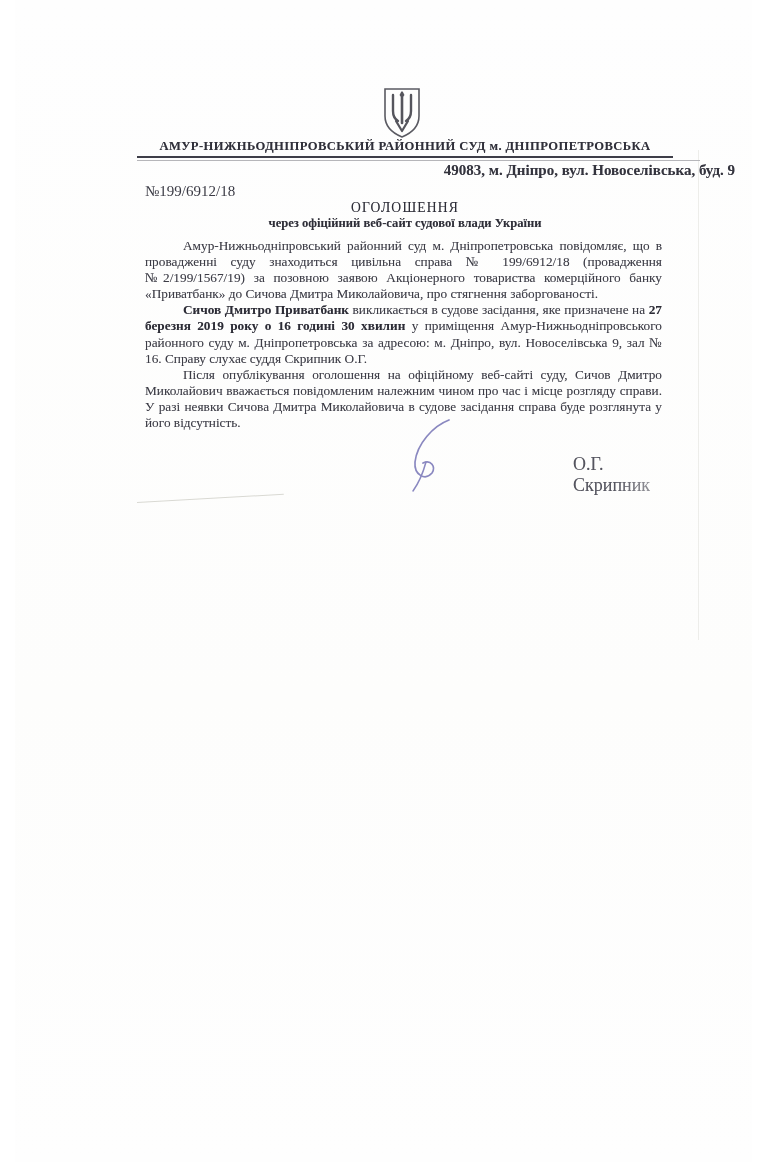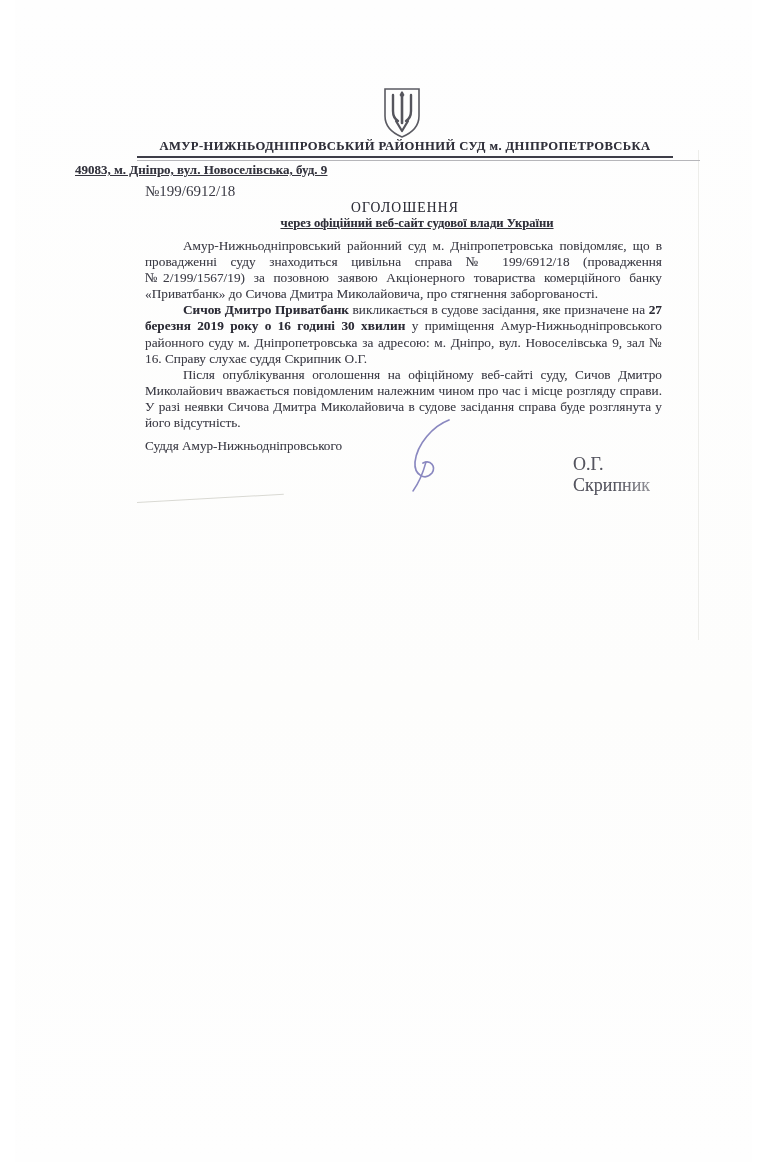--- a/index.html
+++ b/index.html
@@ -55,51 +55,49 @@
   .header-rule-dark {
     left: 122px; top: 156px; width: 536px; height: 2px;
     background: #3e3e48;
   }
   .header-rule-light {
     left: 122px; top: 160px; width: 563px; height: 1px;
     background: #b6b6ba;
   }
   .court-address {
     left: 60px; top: 162px; width: 660px;
-    text-align: left;
+    text-align: right;
     font-weight: bold;
-    font-size: 13px;
+    font-size: 15px;
     color: #34343e;
     text-shadow: 0 0 0.5px rgba(48,48,60,0.3);
-    text-decoration: underline;
   }
 
   .case-number {
     left: 130px; top: 183px;
     font-size: 15px;
     color: #3a3a44;
   }
 
   .ann-title {
     left: 60px; top: 200px; width: 660px;
     text-align: center;
     font-weight: normal;
     font-size: 13.6px;
     letter-spacing: 1.2px;
     color: #2e2e38;
     text-shadow: 0 0 0.6px rgba(46,46,56,0.35);
   }
   .ann-subtitle {
-    left: 72px; top: 216px; width: 660px;
+    left: 60px; top: 216px; width: 660px;
     text-align: center;
     font-weight: bold;
     font-size: 12.6px;
     color: #2e2e38;
     text-shadow: 0 0 0.5px rgba(46,46,56,0.3);
-    text-decoration: underline;
   }
 
   
   .ann-body {
     left: 130px; top: 238px; width: 517px;
     font-size: 13.3px;
     line-height: 16.1px;
     text-align: justify;
     color: #3c3c46;
     text-shadow: 0 0 0.5px rgba(58,58,68,0.28);
@@ -164,21 +162,20 @@
   <div class="abs ann-title">ОГОЛОШЕННЯ</div>
   <div class="abs ann-subtitle">через офіційний веб-сайт судової влади України</div>
 
   <div class="abs ann-body" id="ann-body">
       <p><span>Амур-Нижньодніпровський районний суд м. Дніпропетровська повідомляє, що в провадженні суду знаходиться цивільна справа № 199/6912/18 (провадження №2/199/1567/19) за позовною заявою Акціонерного товариства комерційного банку «Приватбанк» до Сичова Дмитра Миколайовича, про стягнення заборгованості.</span></p>
       <p><span class="b">Сичов Дмитро Приватбанк</span><span> викликається в судове засідання, яке призначене на </span><span class="b">27 березня 2019 року о 16 годині 30 хвилин</span><span> у приміщення Амур-Нижньодніпровського районного суду м. Дніпропетровська за адресою: м. Дніпро, вул. Новоселівська 9, зал № 16. Справу слухає суддя Скрипник О.Г.</span></p>
       <p><span>Після опублікування оголошення на офіційному веб-сайті суду, Сичов Дмитро Миколайович вважається повідомленим належним чином про час і місце розгляду справи. У разі неявки Сичова Дмитра Миколайовича в судове засідання справа буде розглянута у його відсутність.</span></p>
     </div>
 
   <div class="abs sign-left">
-    <div>Суддя Амур-Нижньодніпровського</div>
   </div>
 
   <div class="abs sign-mark">
     <svg viewBox="0 0 58 78" fill="none" xmlns="http://www.w3.org/2000/svg">
       <path d="M44 4 C28 10 12 28 10 46 C9 59 20 65 27 57 C31 51 26 43 18 47" stroke="#8a88c0" stroke-width="1.7" stroke-linecap="round" fill="none"></path>
       <path d="M21 46 C18 57 13 68 8 75" stroke="#8a88c0" stroke-width="1.5" stroke-linecap="round" fill="none"></path>
     </svg>
   </div>
 
   <div class="abs sign-name">О.Г. Скрипник</div>

